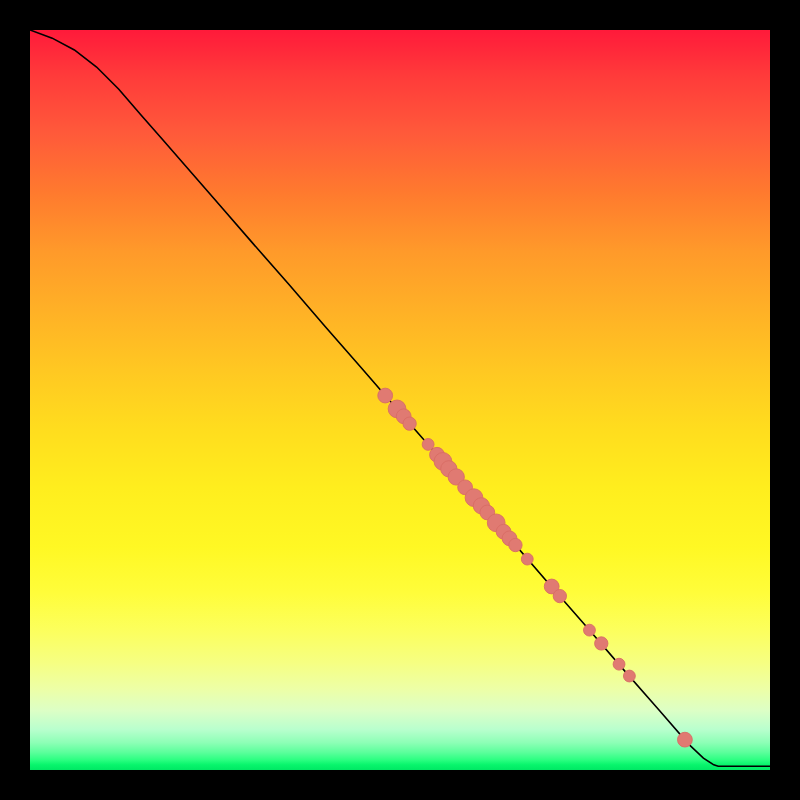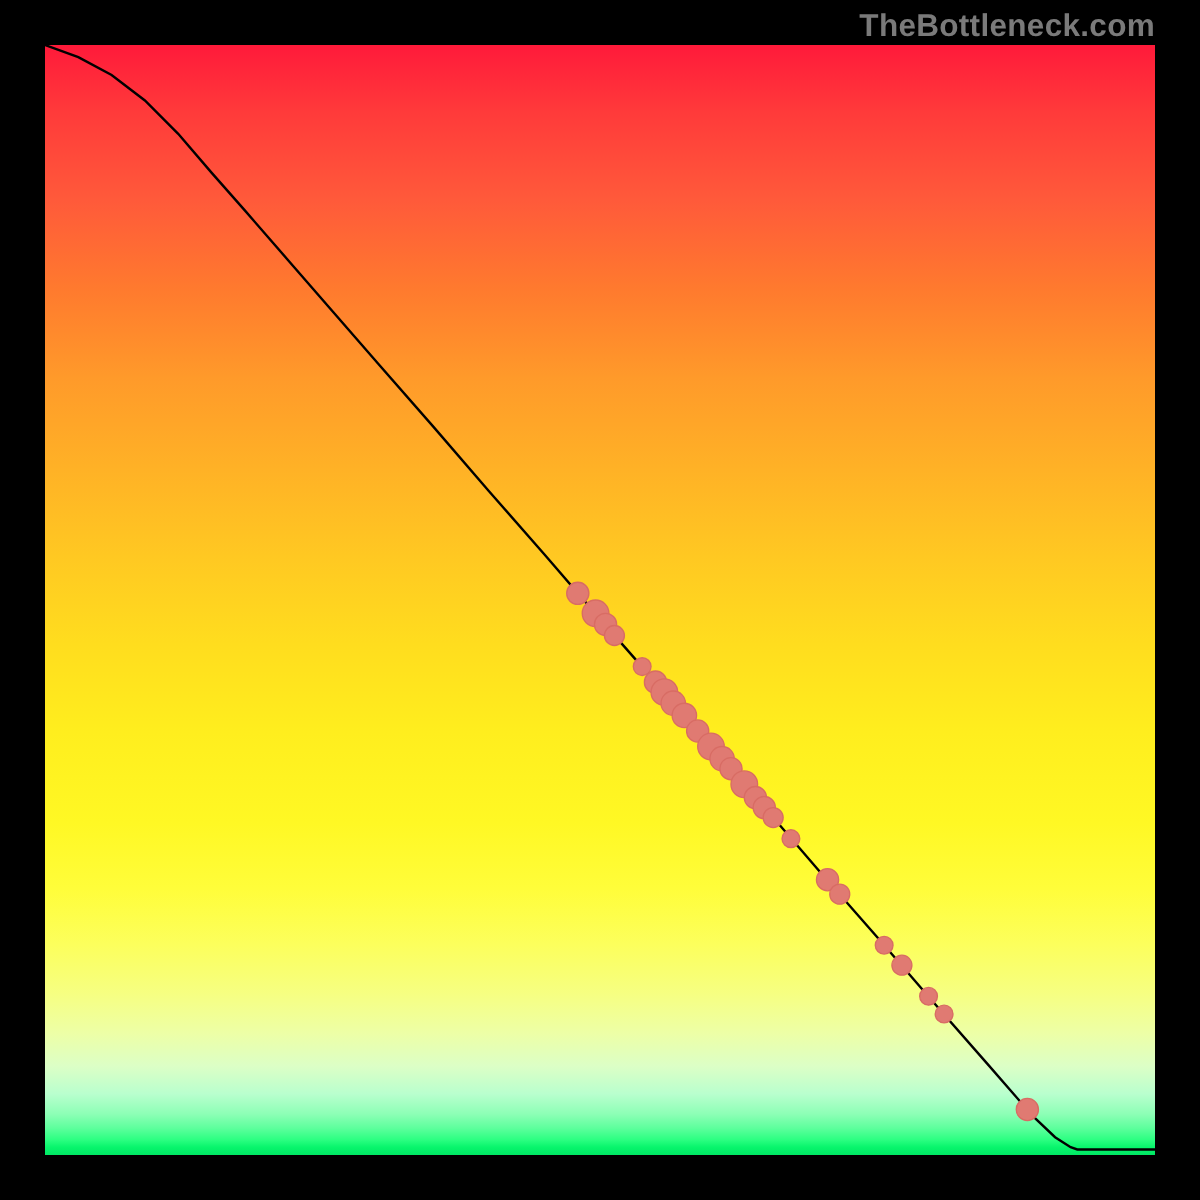--- a/index.html
+++ b/index.html
@@ -66,21 +66,20 @@
     font-size: 21px;
     font-weight: 600;
     letter-spacing: 0.2px;
     user-select: none;
   }
 </style>
 </head>
 <body>
 
 <div class="frame">
-  <div class="watermark">TheBottleneck.com</div>
 
   <div class="plot">
     <div class="gradient"></div>
     <svg class="svg-layer" viewBox="0 0 100 100" preserveAspectRatio="none">
       <path id="curve-path" fill="none" stroke="#000000" stroke-width="1.6" vector-effect="non-scaling-stroke" d="M0.000 0.000 L3.000 1.100 L6.000 2.700 L9.000 5.000 L12.000 8.000 L15.000 11.500 L18.000 14.900 L22.000 19.500 L26.000 24.100 L30.000 28.700 L35.000 34.400 L40.000 40.200 L45.000 45.900 L50.000 51.700 L55.000 57.400 L60.000 63.200 L65.000 68.900 L70.000 74.700 L75.000 80.400 L80.000 86.200 L85.000 91.900 L89.000 96.500 L91.000 98.400 L92.400 99.300 L93.000 99.500 L100.000 99.500"></path>
       <g id="points-group">
           <circle cx="48.000" cy="49.400" r="1.00" fill="#e07a72" stroke="#d86c64" stroke-width="0.12"></circle>
           <circle cx="49.600" cy="51.200" r="1.20" fill="#e07a72" stroke="#d86c64" stroke-width="0.12"></circle>
           <circle cx="50.500" cy="52.200" r="1.00" fill="#e07a72" stroke="#d86c64" stroke-width="0.12"></circle>
           <circle cx="51.300" cy="53.200" r="0.90" fill="#e07a72" stroke="#d86c64" stroke-width="0.12"></circle>

